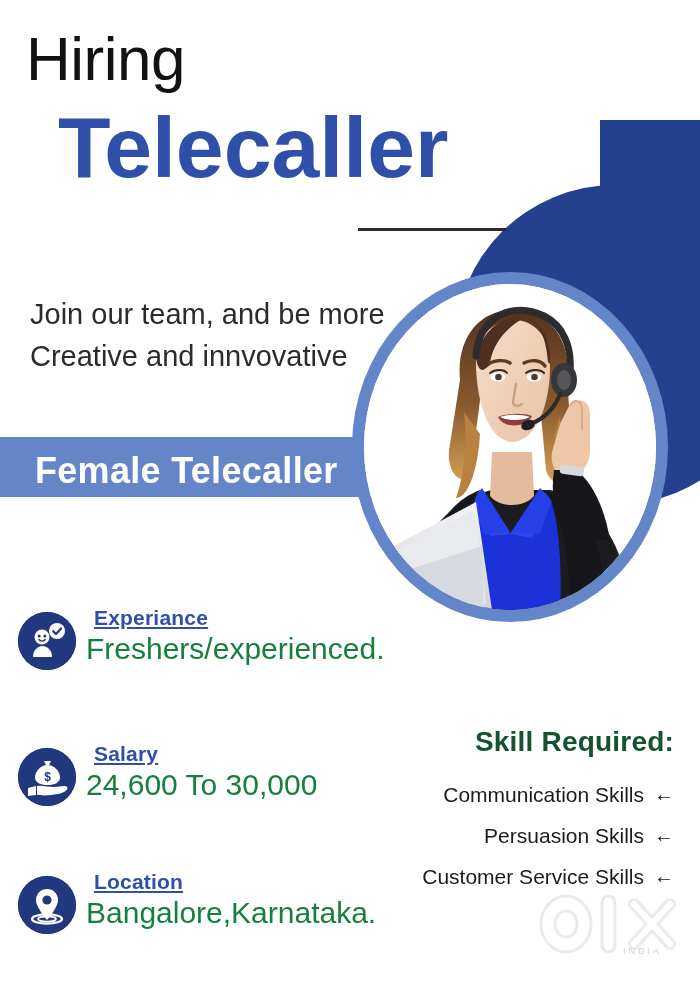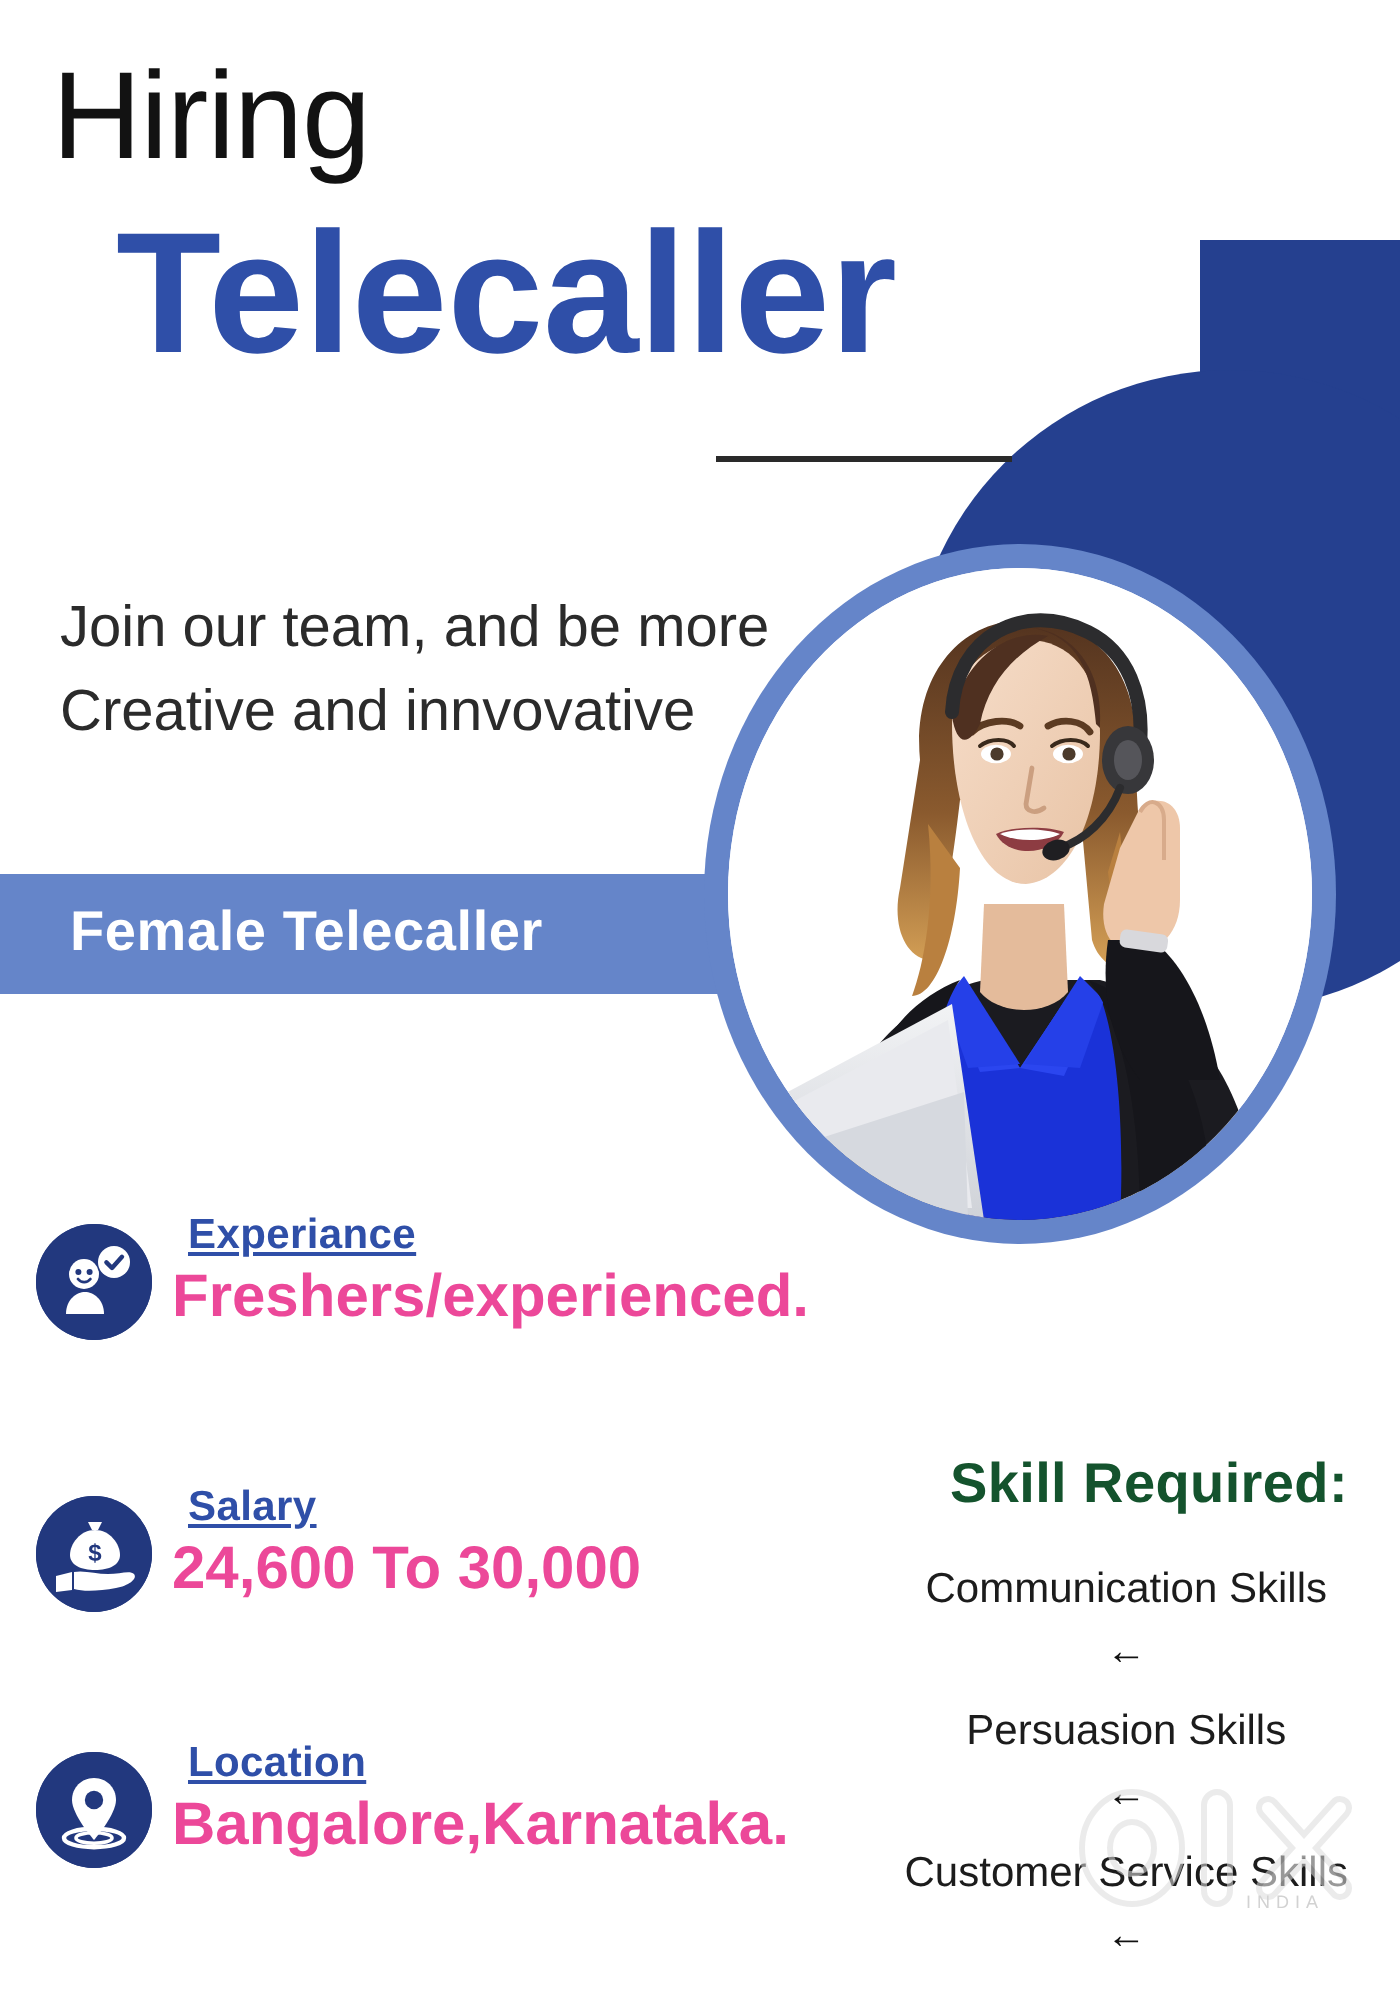--- a/index.html
+++ b/index.html
@@ -96,21 +96,21 @@
     top: 437px;
     width: 420px;
     height: 60px;
     background: #6585c9;
     z-index: 3;
   }
   .banner-label {
     position: absolute;
     left: 35px;
     top: 450px;
-    font-size: 28px;
+    font-size: 36px;
     font-weight: 700;
     color: #ffffff;
     letter-spacing: 0.3px;
     z-index: 5;
   }
 
   
   .photo-ring {
     position: absolute;
     left: 352px;
@@ -168,22 +168,22 @@
     color: #2f4fa8;
     letter-spacing: 0.2px;
     white-space: nowrap;
     text-decoration: underline;
   }
   .info-value {
     position: absolute;
     left: 68px;
     top: 26px;
     font-size: 30px;
-    font-weight: 700;
-    color: #ec4899;
+    font-weight: 400;
+    color: #15803d;
     white-space: nowrap;
   }
 
   
   .skills-title {
     position: absolute;
     right: 26px;
     top: 726px;
     font-size: 28px;
     font-weight: 700;
@@ -200,21 +200,20 @@
   }
   .skill-item {
     display: flex;
     align-items: center;
     justify-content: flex-end;
     gap: 10px;
     margin-bottom: 17px;
     font-size: 21px;
     color: #1c1c1c;
     white-space: nowrap;
-    flex-direction: column;
   }
   .skill-arrow {
     font-size: 20px;
     line-height: 1;
     color: #111111;
     transform: translateY(-1px);
   }
 
   
   .watermark {

